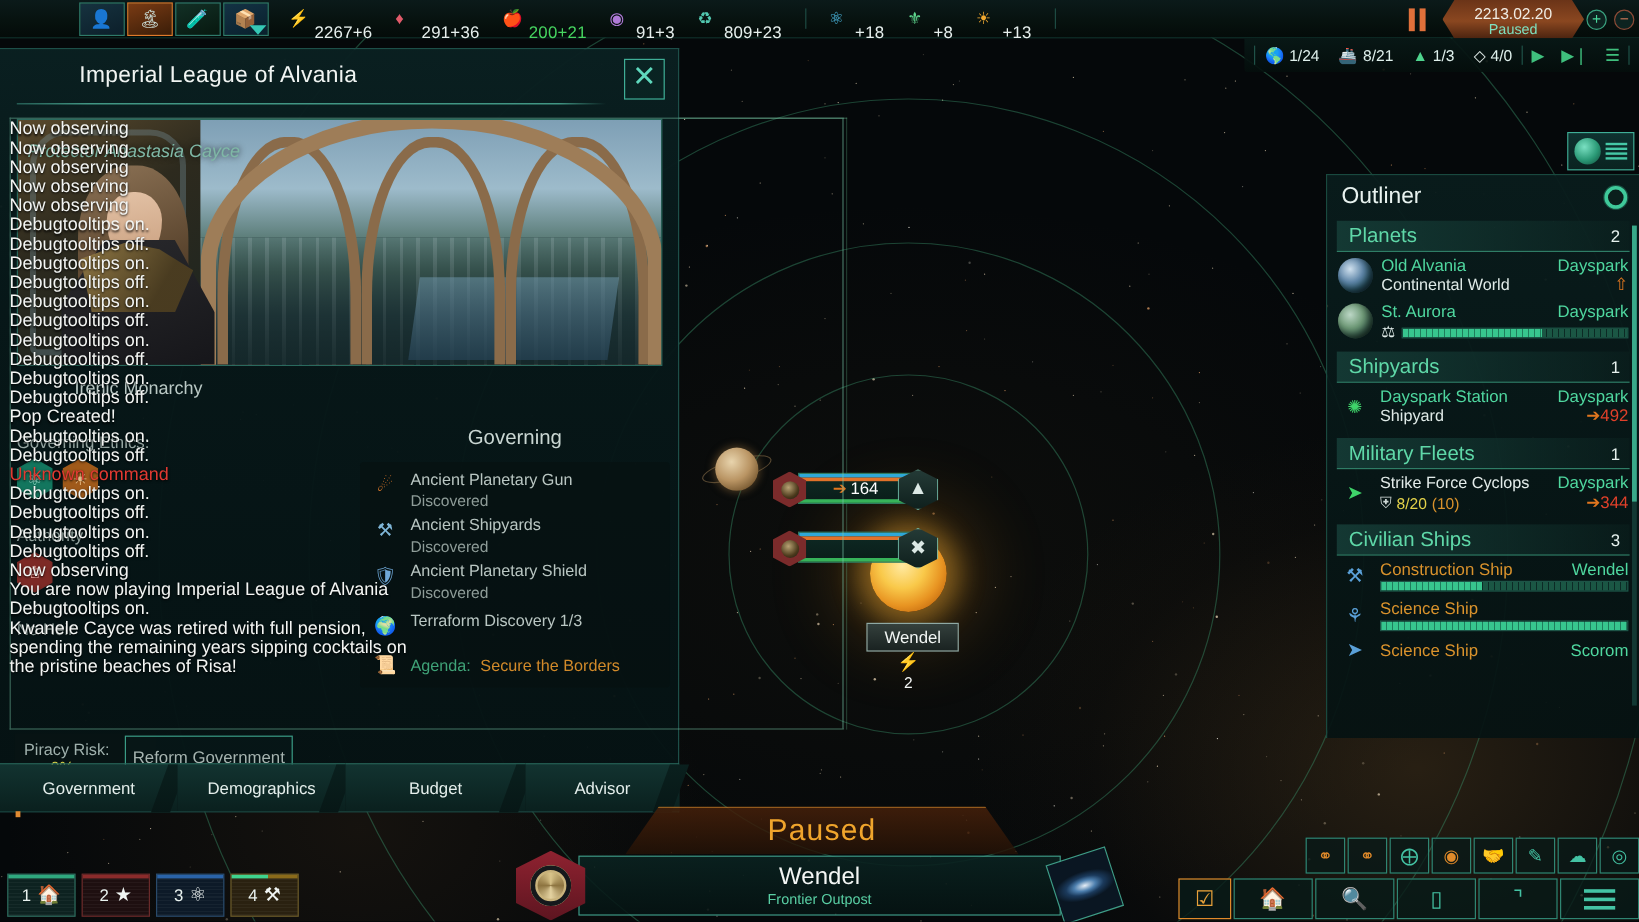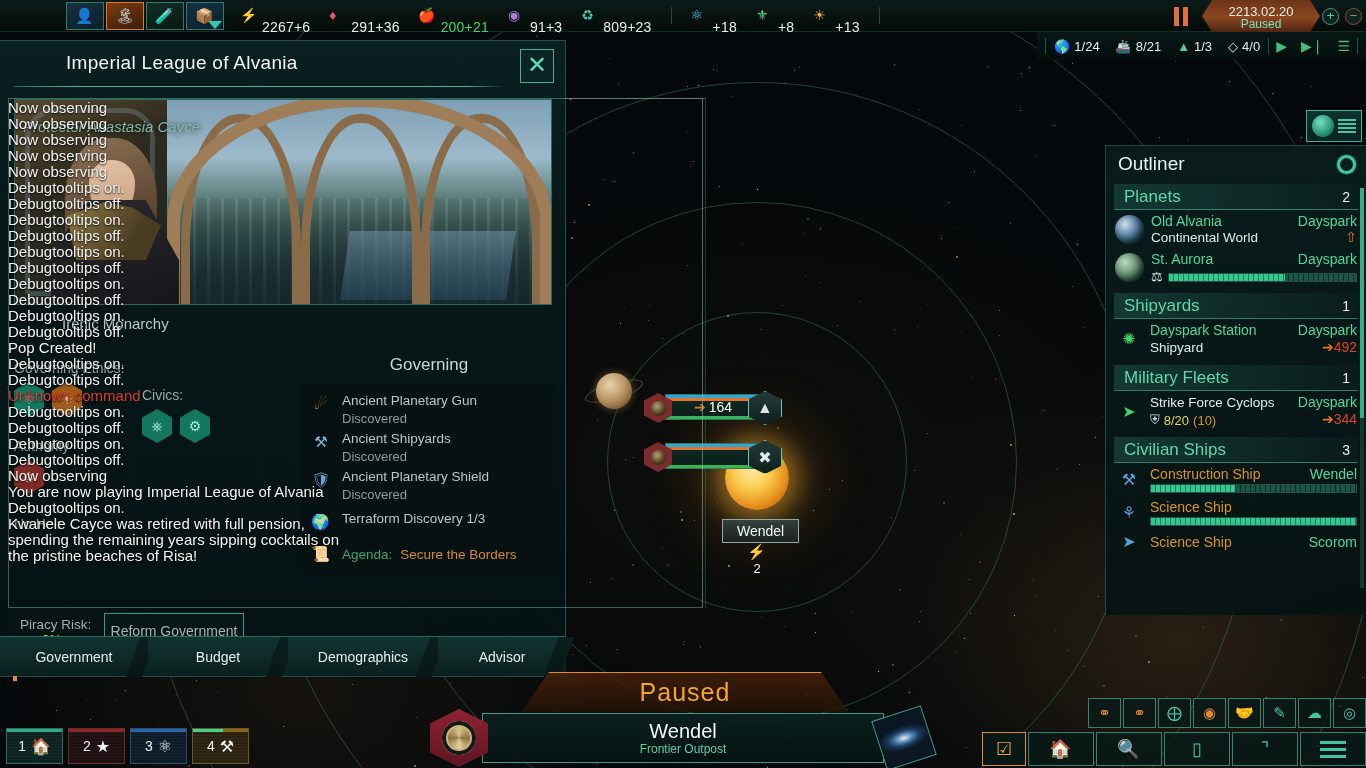--- a/index.html
+++ b/index.html
@@ -1112,29 +1112,20 @@
         <div class="hex teal">⚛</div>
         <div class="hex orange">☀</div>
       </div>
       <div class="gov-label" style="margin-top:22px">Authority</div>
       <div class="hexrow">
         <div class="hex red">♔</div>
       </div>
       <div class="gov-label" style="margin-top:22px">No Heir</div>
     </div>
 
-    <div class="gov-col-mid">
-      <div class="civics-box">
-        <div class="gov-label">Civics:</div>
-        <div class="hexrow">
-          <div class="hex teal">⎈</div>
-          <div class="hex teal">⚙</div>
-        </div>
-      </div>
-    </div>
 
     <div class="modifiers-col">
       <div class="mod-title">Governing</div>
       <div class="mod-box">
         <div class="mod-row">
           <span class="mod-ic" style="color:#e07a2a">☄</span>
           <span class="mod-txt">
             <span class="t">Ancient Planetary Gun</span><br>
             <span class="s">Discovered</span>
           </span>
@@ -1170,22 +1161,22 @@
     <div class="piracy">
       <div class="lab">Piracy Risk:</div>
       <span class="skull">☠</span>
       <div class="val">0%</div>
     </div>
     <div class="reformbtn">Reform Government</div>
     <div class="leftbar-orange"></div>
 
     <div class="gov-tabs">
       <div class="gtab">Government</div>
+      <div class="gtab">Demographics</div>
       <div class="gtab">Budget</div>
-      <div class="gtab">Demographics</div>
       <div class="gtab">Advisor</div>
     </div>
   </div>
 
   <div class="console-box"></div>
   <div class="console" id="console">
       <div>Now observing</div>
       <div>Now observing</div>
       <div>Now observing</div>
       <div>Now observing</div>

